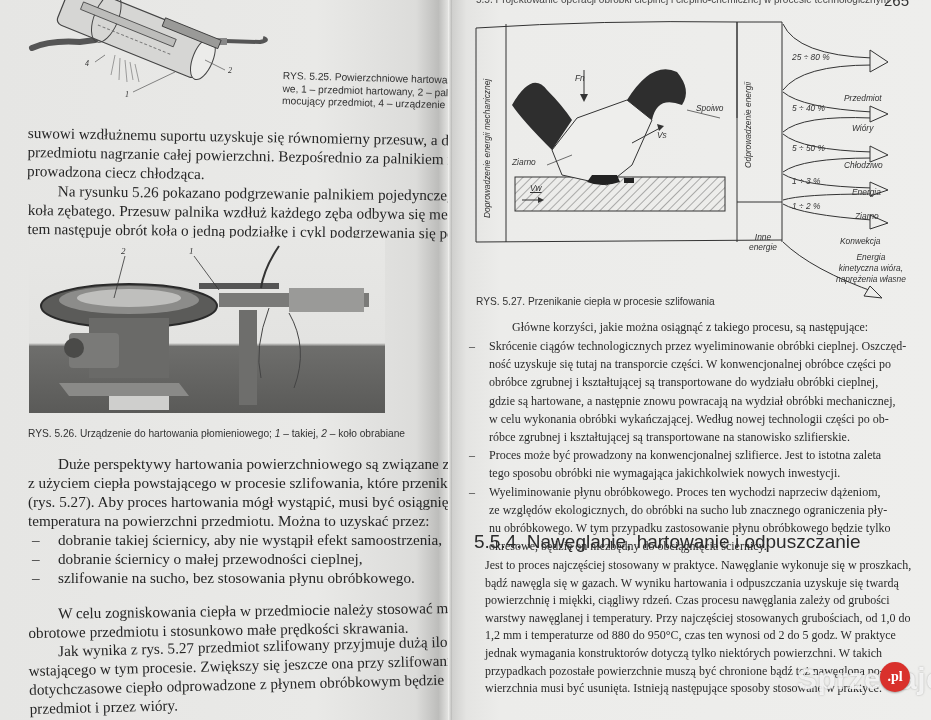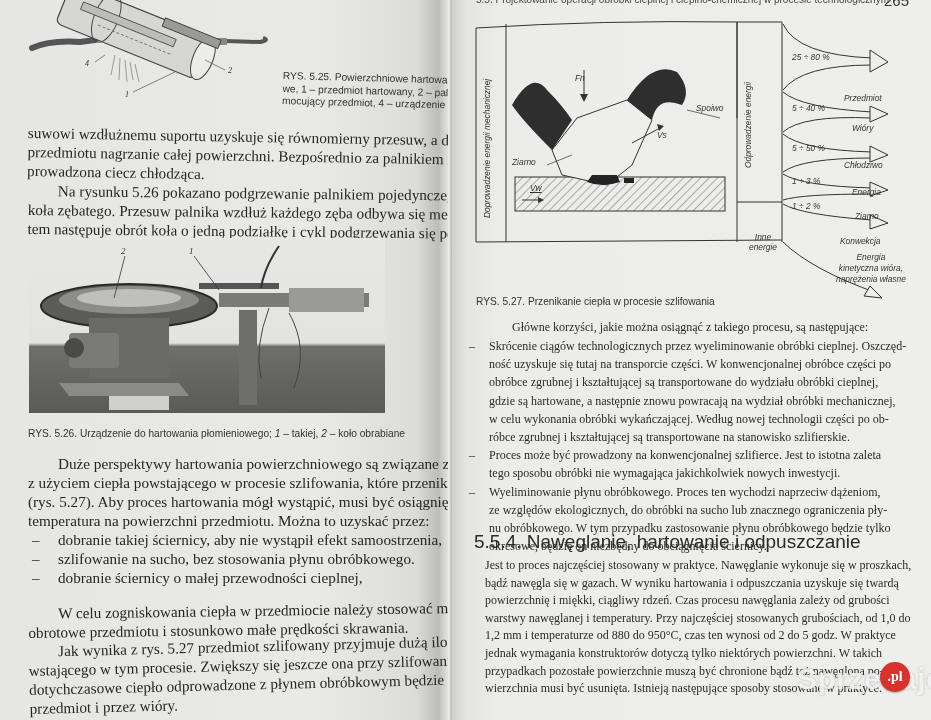--- a/index.html
+++ b/index.html
@@ -133,22 +133,22 @@
 
   <div class="abs body-text" style="left:28px;top:454px;">
     <div class="para-indent">Duże perspektywy hartowania powierzchniowego są związane z harto</div>
     <div>z użyciem ciepła powstającego w procesie szlifowania, które przenika do przed</div>
     <div>(rys. 5.27). Aby proces hartowania mógł wystąpić, musi być osiągnięta odpow</div>
     <div>temperatura na powierzchni przedmiotu. Można to uzyskać przez:</div>
   </div>
 
   <ul class="abs list body-text" style="left:28px;top:530px;">
     <li>dobranie takiej ściernicy, aby nie wystąpił efekt samoostrzenia,</li>
+    <li>dobranie ściernicy o małej przewodności cieplnej,</li>
     <li>szlifowanie na sucho, bez stosowania płynu obróbkowego.</li>
-    <li>dobranie ściernicy o małej przewodności cieplnej,</li>
   </ul>
 
   <div class="abs body-text" style="left:28px;top:604px;transform:rotate(-0.8deg);transform-origin:left top;">
     <div class="para-indent">W celu zogniskowania ciepła w przedmiocie należy stosować małe pręd</div>
     <div>obrotowe przedmiotu i stosunkowo małe prędkości skrawania.</div>
   </div>
 
   <div class="abs body-text" style="left:28px;top:642px;transform:rotate(-1.4deg);transform-origin:left top;">
     <div class="para-indent">Jak wynika z rys. 5.27 przedmiot szlifowany przyjmuje dużą ilość ciepła</div>
     <div>wstającego w tym procesie. Zwiększy się jeszcze ona przy szlifowaniu na sucho</div>

